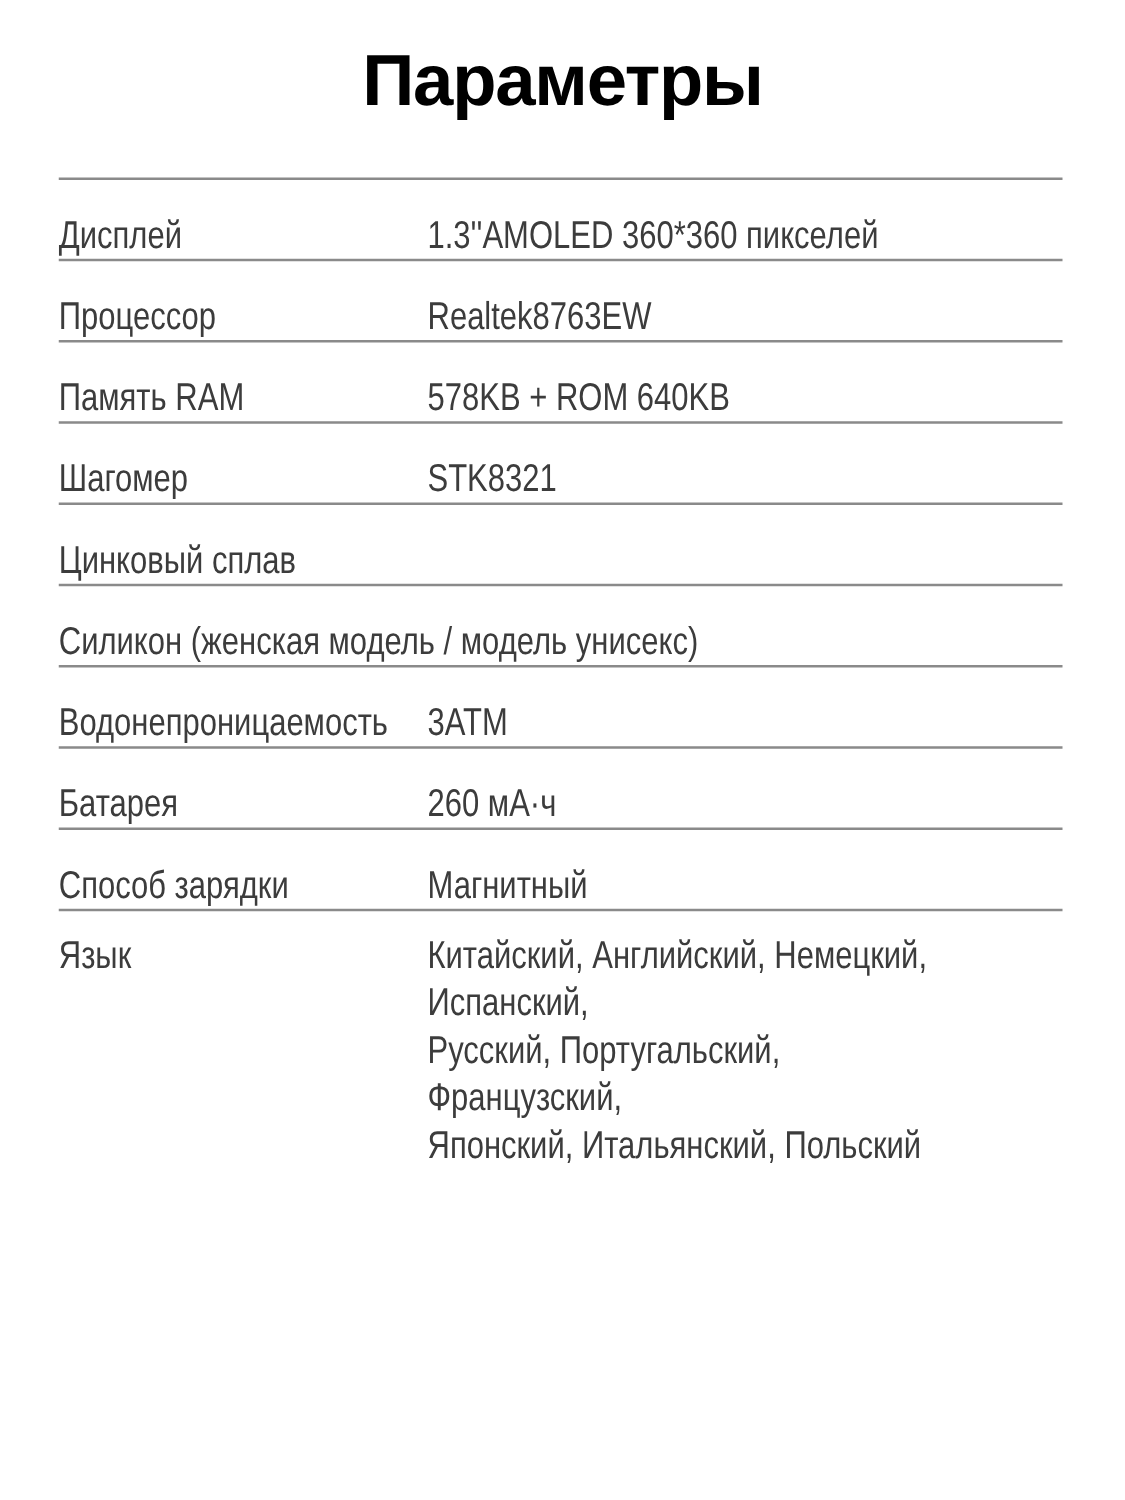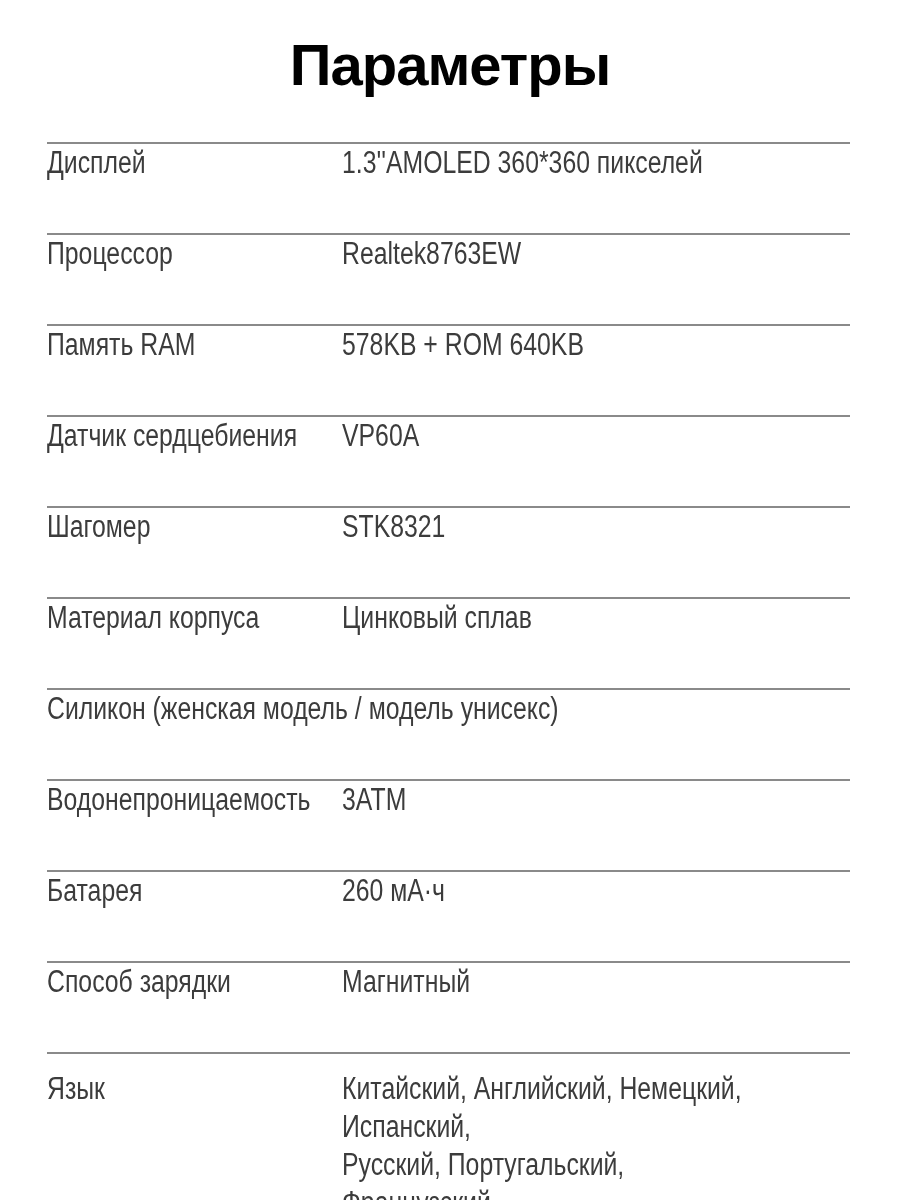--- a/index.html
+++ b/index.html
@@ -36,22 +36,22 @@
     letter-spacing: -1px;
     color: var(--title);
     white-space: nowrap;
   }
   .spec-table {
     margin: 0 50px 0 47px;
     border-top: 2px solid var(--divider);
   }
   .spec-row {
     display: flex;
-    align-items: flex-start;
-    height: 91px;
+    align-items: flex-end;
+    height: 65px;
     border-bottom: 2px solid var(--divider);
   }
   .spec-row.last {
     height: auto;
     min-height: 146px;
     border-bottom: none;
     align-items: flex-start;
     padding-top: 16px;
   }
   .spec-label {
@@ -95,32 +95,27 @@
     <div class="spec-row">
       <div class="spec-label"><span class="cell-text">Процессор</span></div>
       <div class="spec-value"><span class="cell-text">Realtek8763EW</span></div>
     </div>
 
     <div class="spec-row">
       <div class="spec-label"><span class="cell-text">Память RAM</span></div>
       <div class="spec-value"><span class="cell-text">578KB + ROM 640KB</span></div>
     </div>
 
-    <div class="spec-row">
-      <div class="spec-label"><span class="cell-text">Датчик сердцебиения</span></div>
-      <div class="spec-value"><span class="cell-text">VP60A</span></div>
-    </div>
 
     <div class="spec-row">
       <div class="spec-label"><span class="cell-text">Шагомер</span></div>
       <div class="spec-value"><span class="cell-text">STK8321</span></div>
     </div>
 
     <div class="spec-row">
-      <div class="spec-label"><span class="cell-text">Материал корпуса</span></div>
       <div class="spec-value"><span class="cell-text">Цинковый сплав</span></div>
     </div>
 
     <div class="spec-row">
       <div class="spec-value"><span class="cell-text">Силикон (женская модель / модель унисекс)</span></div>
     </div>
 
 
     <div class="spec-row">
       <div class="spec-label"><span class="cell-text">Водонепроницаемость</span></div>

